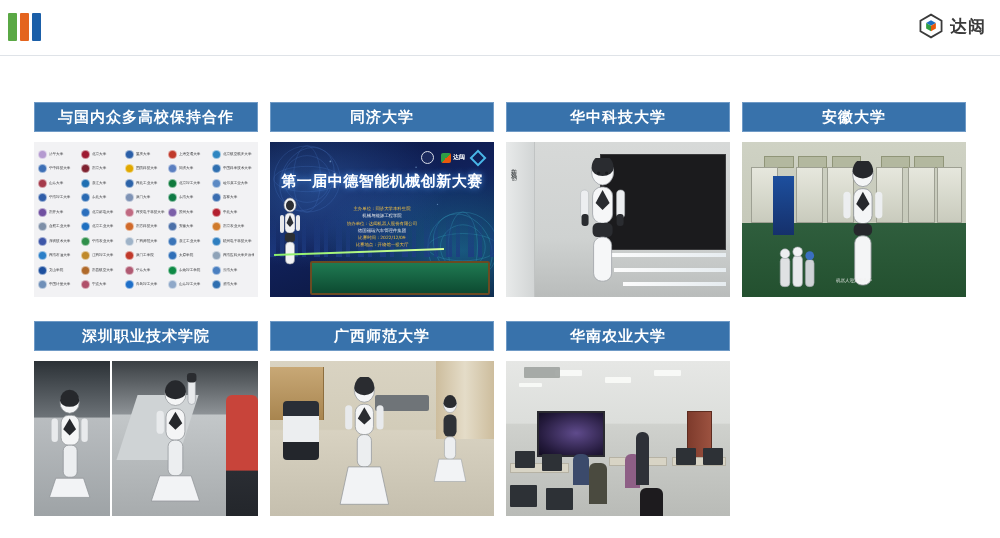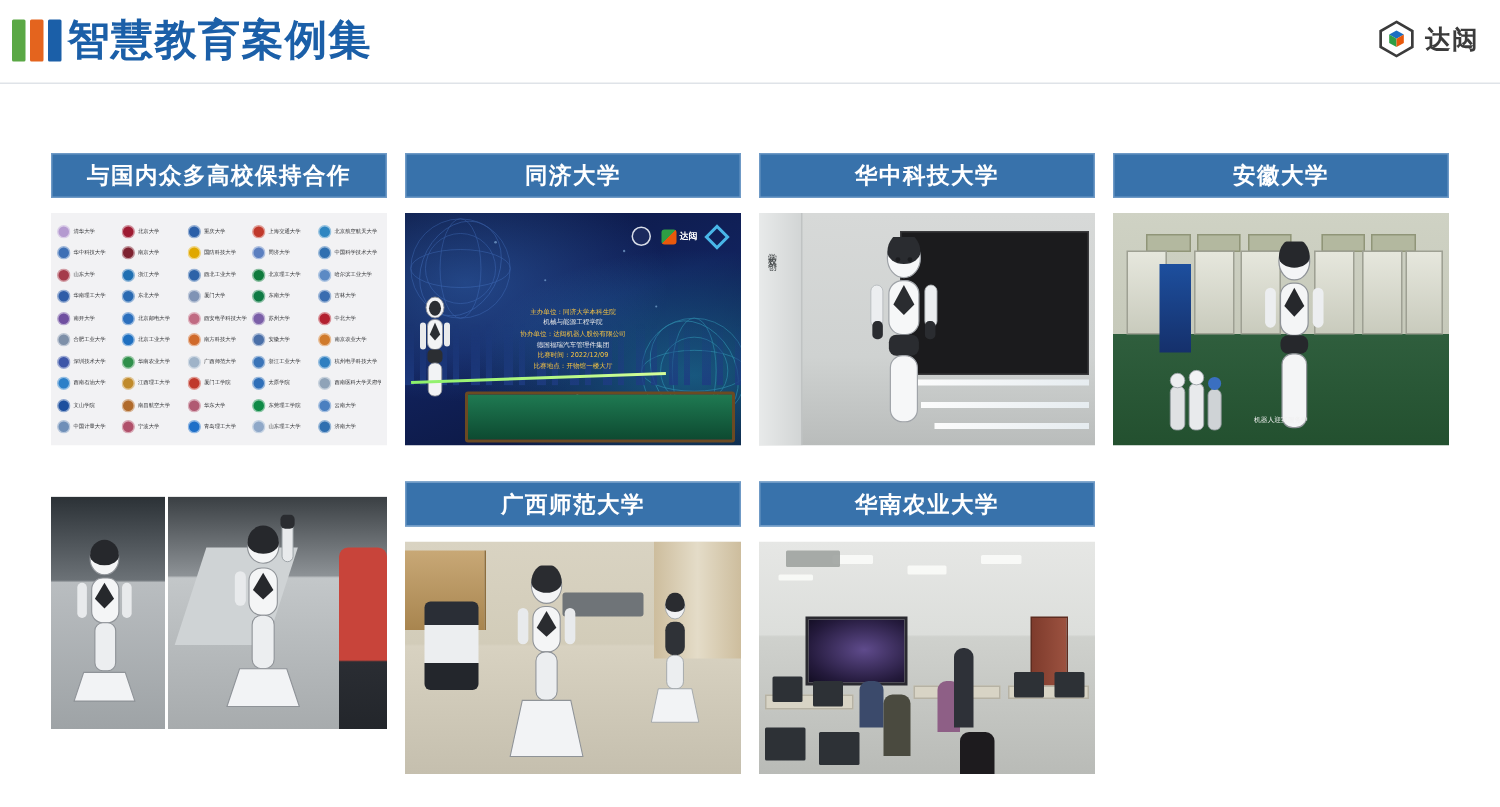--- a/index.html
+++ b/index.html
@@ -326,21 +326,20 @@
 <body>
 
 <div class="header">
 
   <div class="brand-bars">
     <i class="bar-green"></i>
     <i class="bar-orange"></i>
     <i class="bar-blue"></i>
   </div>
 
-  <div class="page-title">智慧教育案例集</div>
 
   <div class="corp-logo">
     <svg class="hexmark" viewBox="0 0 32 32">
       <polygon points="16,2 29,9.5 29,22.5 16,30 3,22.5 3,9.5" fill="none" stroke="#3b3b3b" stroke-width="2.2"></polygon>
       <polygon points="16,9 22,12.4 16,15.8 10,12.4" fill="#1b6ec2"></polygon>
       <polygon points="10,12.4 16,15.8 16,22.6 10,19.2" fill="#2f9e44"></polygon>
       <polygon points="16,15.8 22,12.4 22,19.2 16,22.6" fill="#e8590c"></polygon>
     </svg>
     <span class="corp-name">达闼</span>
   </div>
@@ -591,20 +590,21 @@
 
           <div class="poster-logos">
             <span class="pl-seal"></span>
             <span class="pl-dataa">
               <span class="pl-hex"></span>
               <span class="pl-txt">达闼</span>
             </span>
             <span class="pl-dia"></span>
           </div>
 
+          <div class="poster-title">第一届中德智能机械创新大赛</div>
 
           <div class="poster-info">
             <div>主办单位：同济大学本科生院</div>
             <div class="ind">机械与能源工程学院</div>
             <div>协办单位：达闼机器人股份有限公司</div>
             <div class="ind">德国福瑞汽车管理件集团</div>
             <div>比赛时间：2022/12/09</div>
             <div>比赛地点：开物馆一楼大厅</div>
           </div>
 
@@ -692,20 +692,21 @@
             <rect x="30" y="16" width="9" height="28" rx="4" fill="#cfd3d6" stroke="#9aa0a5" stroke-width=".6"></rect>
             <circle cx="34.5" cy="12" r="4.5" fill="#3a6fc0"></circle>
           </svg>
 
           <div class="capt">机器人迎宾服务中</div>
         </div>
       </div>
     </div>
 
     <div class="card">
+      <div class="card-header">深圳职业技术学院</div>
       <div class="card-body">
         <div class="photo sc-split">
 
           <div class="half left">
             <svg class="rb" style="left:12%; top:18%; width:70%; height:78%;" viewBox="0 0 50 110">
               <ellipse cx="25" cy="11" rx="9" ry="10" fill="#f4f5f6" stroke="#8f9398" stroke-width=".7"></ellipse>
               <path d="M16 9 a9 10 0 0 1 18 0 a9 6 0 0 1 -18 0 Z" fill="#26282c"></path>
               <rect x="17" y="23" width="17" height="28" rx="7" fill="#f4f5f6" stroke="#8f9398" stroke-width=".7"></rect>
               <path d="M25 26 L19 36 L25 42 L31 36 Z" fill="#26282c"></path>
               <rect x="8" y="26" width="6" height="22" rx="3" fill="#e8eaec"></rect>

